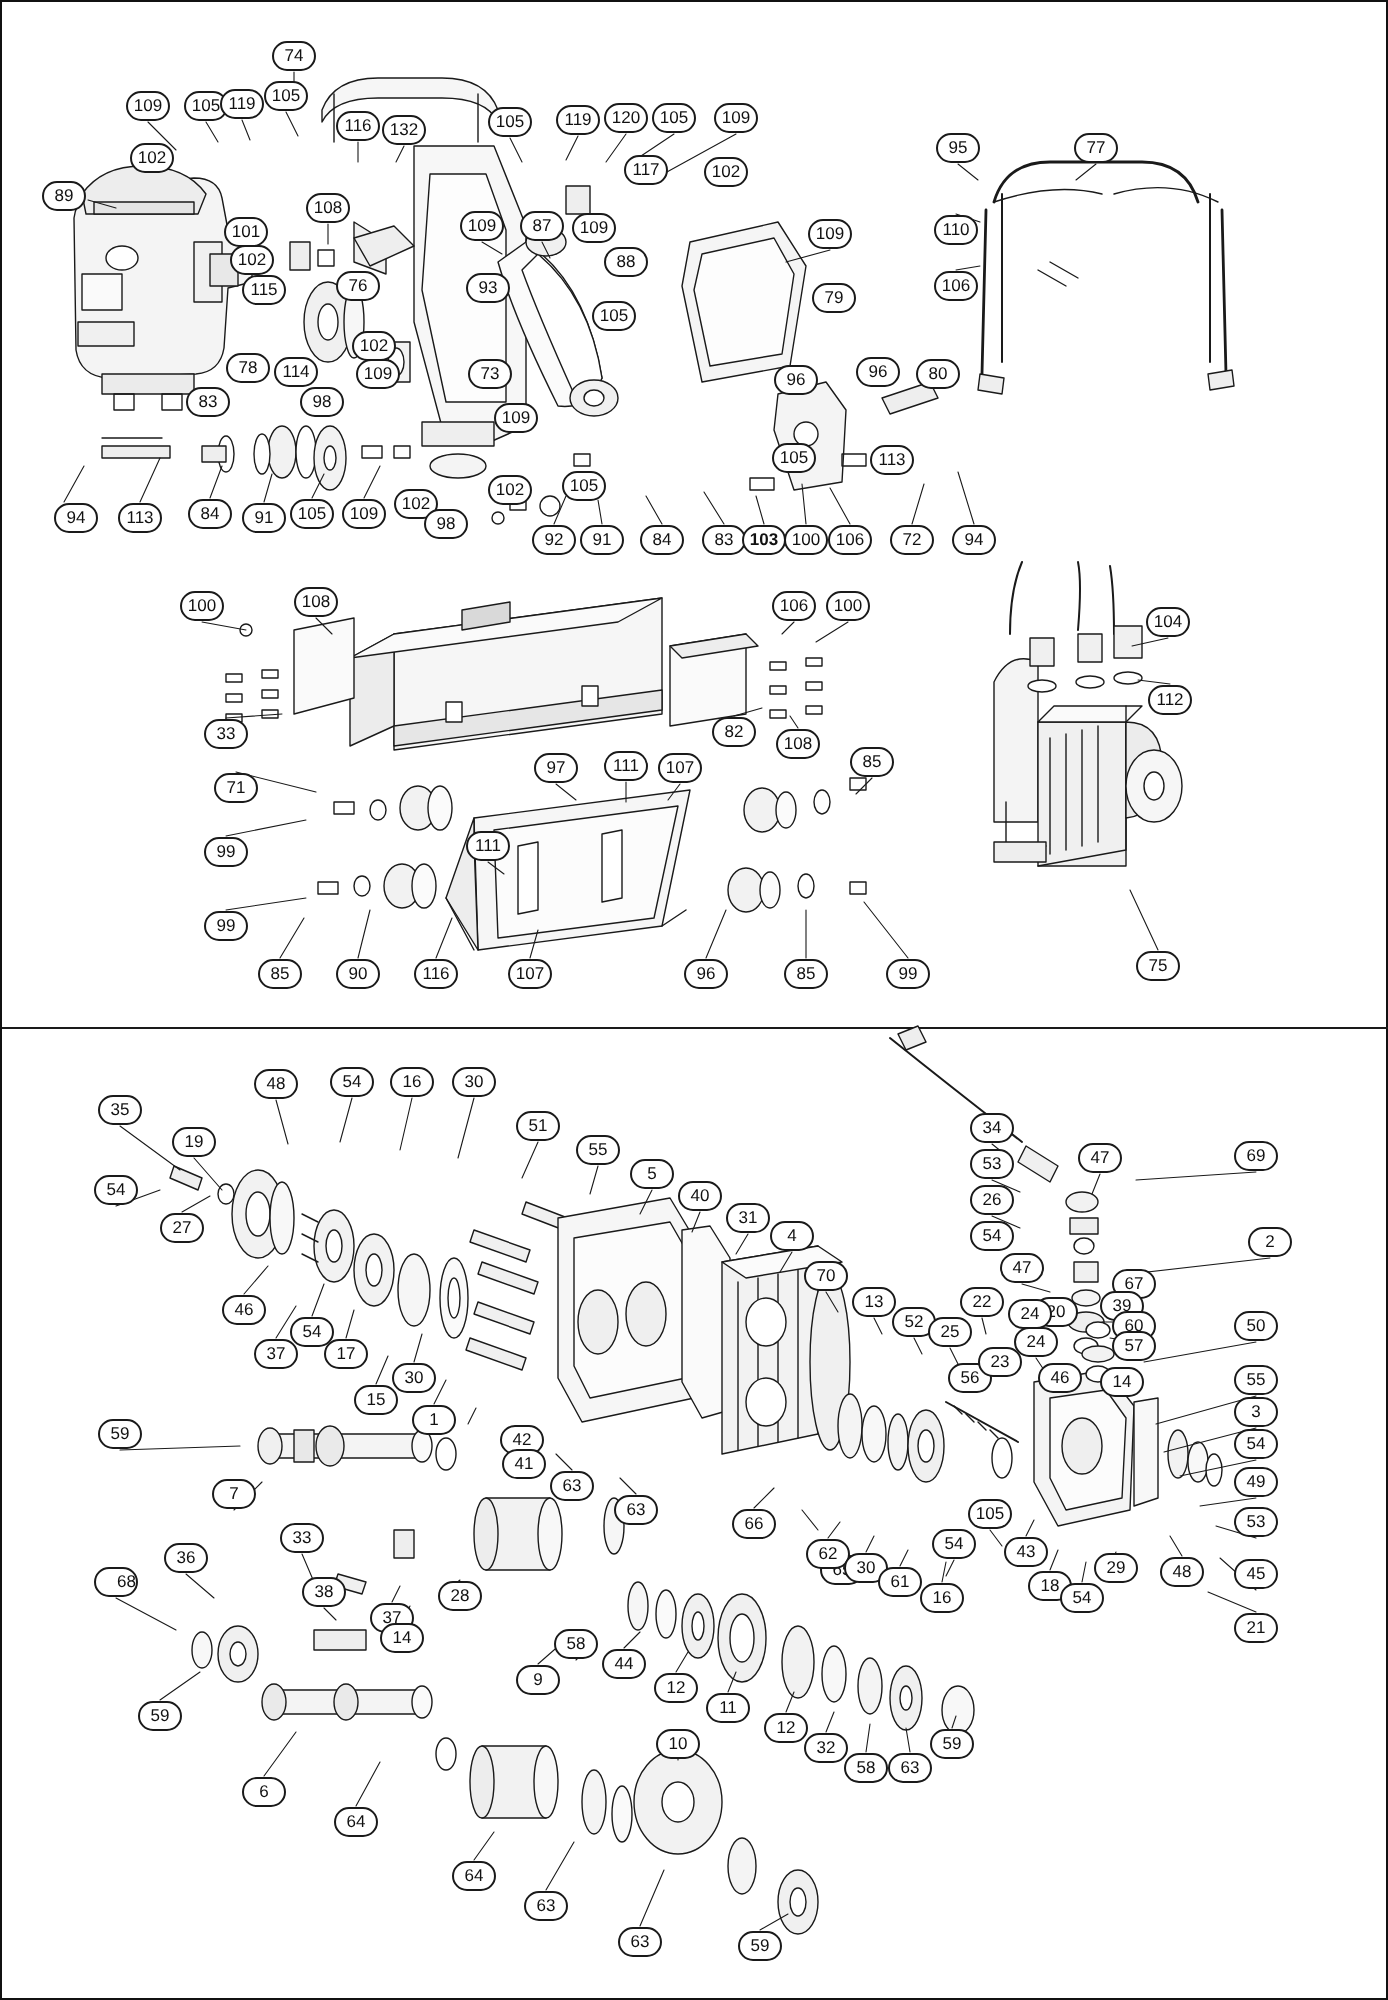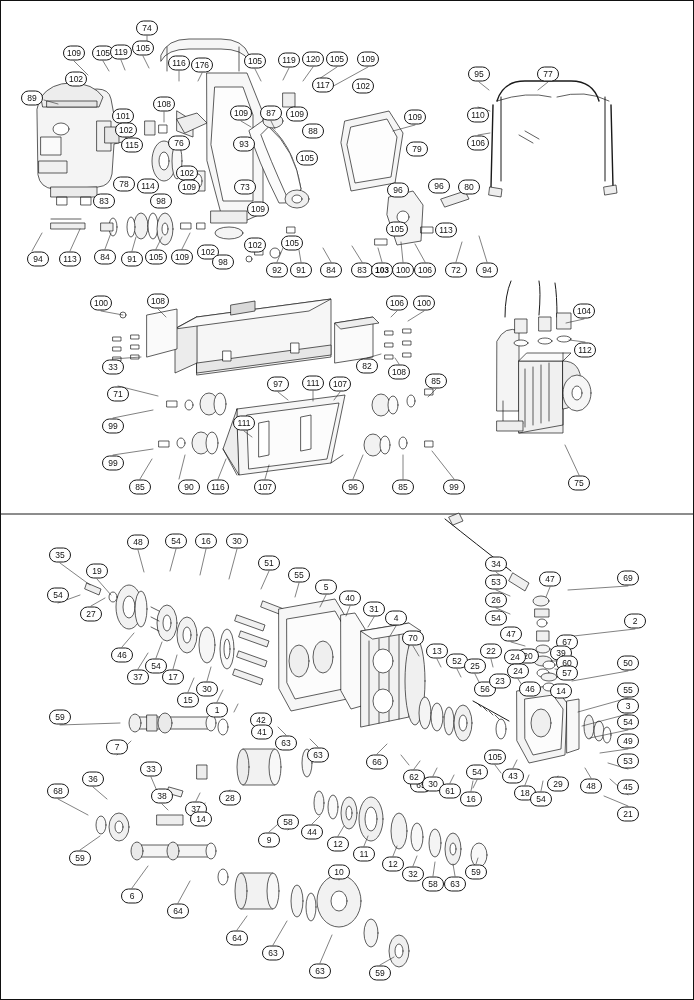--- a/index.html
+++ b/index.html
@@ -373,21 +373,21 @@
     </g>
   </svg>
 
   <div id="balloons">
       <div class="balloon" style="left: 146px; top: 27px;">74</div>
       <div class="balloon" style="left: 73px; top: 52px;">109</div>
       <div class="balloon" style="left: 102px; top: 52px;">105</div>
       <div class="balloon" style="left: 120px; top: 51px;">119</div>
       <div class="balloon" style="left: 142px; top: 47px;">105</div>
       <div class="balloon" style="left: 178px; top: 62px;">116</div>
-      <div class="balloon" style="left: 201px; top: 64px;">176</div>
+      <div class="balloon" style="left: 201px; top: 64px;">132</div>
       <div class="balloon" style="left: 254px; top: 60px;">105</div>
       <div class="balloon" style="left: 288px; top: 59px;">119</div>
       <div class="balloon" style="left: 312px; top: 58px;">120</div>
       <div class="balloon" style="left: 336px; top: 58px;">105</div>
       <div class="balloon" style="left: 367px; top: 58px;">109</div>
       <div class="balloon" style="left: 75px; top: 78px;">102</div>
       <div class="balloon" style="left: 322px; top: 84px;">117</div>
       <div class="balloon" style="left: 362px; top: 85px;">102</div>
       <div class="balloon" style="left: 31px; top: 97px;">89</div>
       <div class="balloon" style="left: 163px; top: 103px;">108</div>
@@ -450,21 +450,21 @@
       <div class="balloon" style="left: 398px; top: 371px;">108</div>
       <div class="balloon" style="left: 435px; top: 380px;">85</div>
       <div class="balloon" style="left: 117px; top: 393px;">71</div>
       <div class="balloon" style="left: 277px; top: 383px;">97</div>
       <div class="balloon" style="left: 312px; top: 382px;">111</div>
       <div class="balloon" style="left: 339px; top: 383px;">107</div>
       <div class="balloon" style="left: 112px; top: 425px;">99</div>
       <div class="balloon" style="left: 243px; top: 422px;">111</div>
       <div class="balloon" style="left: 112px; top: 462px;">99</div>
       <div class="balloon" style="left: 139px; top: 486px;">85</div>
-      <div class="balloon" style="left: 188px; top: 486px;">90</div>
+      <div class="balloon" style="left: 178px; top: 486px;">90</div>
       <div class="balloon" style="left: 217px; top: 486px;">116</div>
       <div class="balloon" style="left: 264px; top: 486px;">107</div>
       <div class="balloon" style="left: 352px; top: 486px;">96</div>
       <div class="balloon" style="left: 402px; top: 486px;">85</div>
       <div class="balloon" style="left: 453px; top: 486px;">99</div>
       <div class="balloon" style="left: 578px; top: 482px;">75</div>
       <div class="balloon" style="left: 59px; top: 554px;">35</div>
       <div class="balloon" style="left: 96px; top: 570px;">19</div>
       <div class="balloon" style="left: 137px; top: 541px;">48</div>
       <div class="balloon" style="left: 175px; top: 540px;">54</div>
@@ -521,21 +521,21 @@
       <div class="balloon" style="left: 529px; top: 688px;">46</div>
       <div class="balloon" style="left: 560px; top: 690px;">14</div>
       <div class="balloon" style="left: 59px; top: 716px;">59</div>
       <div class="balloon" style="left: 116px; top: 746px;">7</div>
       <div class="balloon" style="left: 92px; top: 778px;">36</div>
       <div class="balloon" style="left: 150px; top: 768px;">33</div>
       <div class="balloon" style="left: 161px; top: 795px;">38</div>
       <div class="balloon" style="left: 195px; top: 808px;">37</div>
       <div class="balloon" style="left: 229px; top: 797px;">28</div>
       <div class="balloon" style="left: 200px; top: 818px;">14</div>
-      <div class="balloon" style="left: 57px; top: 790px;">68</div>
+      <div class="balloon" style="left: 57px; top: 790px; text-align: right;">68</div>
       <div class="balloon" style="left: 79px; top: 857px;">59</div>
       <div class="balloon" style="left: 131px; top: 895px;">6</div>
       <div class="balloon" style="left: 177px; top: 910px;">64</div>
       <div class="balloon" style="left: 236px; top: 937px;">64</div>
       <div class="balloon" style="left: 272px; top: 952px;">63</div>
       <div class="balloon" style="left: 319px; top: 970px;">63</div>
       <div class="balloon" style="left: 379px; top: 972px;">59</div>
       <div class="balloon" style="left: 268px; top: 839px;">9</div>
       <div class="balloon" style="left: 287px; top: 821px;">58</div>
       <div class="balloon" style="left: 311px; top: 831px;">44</div>

